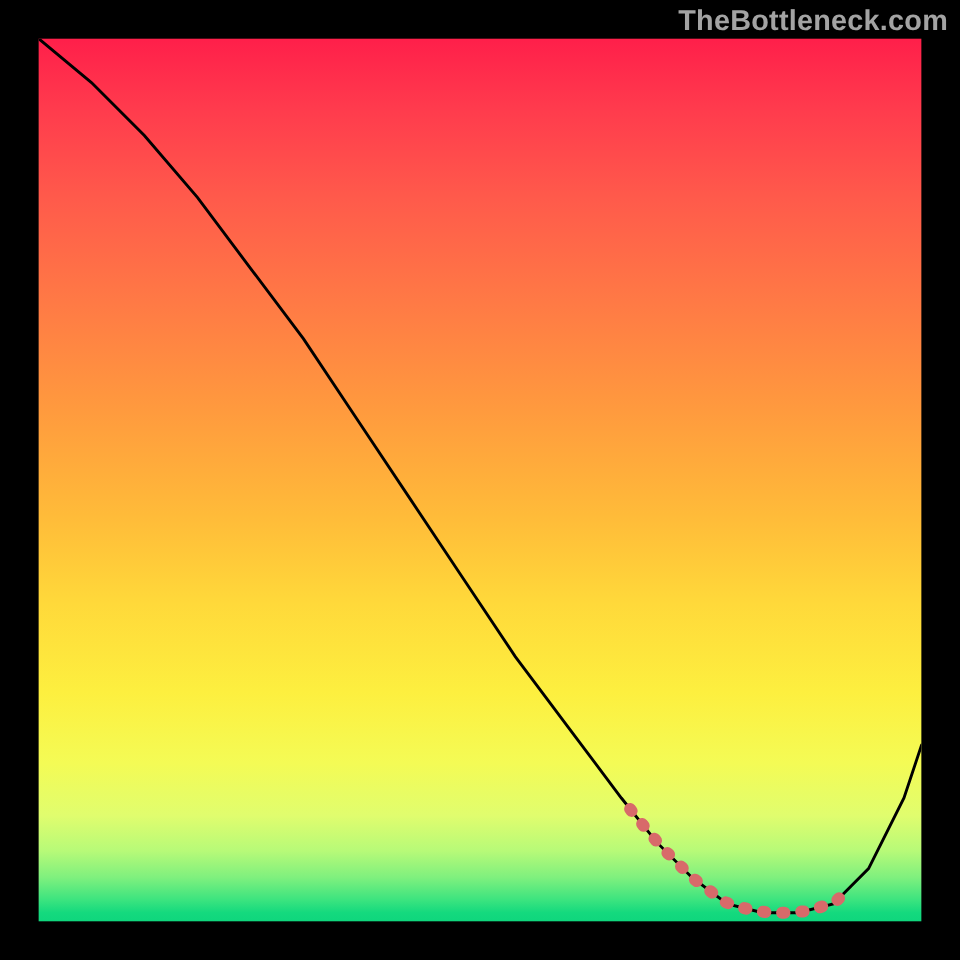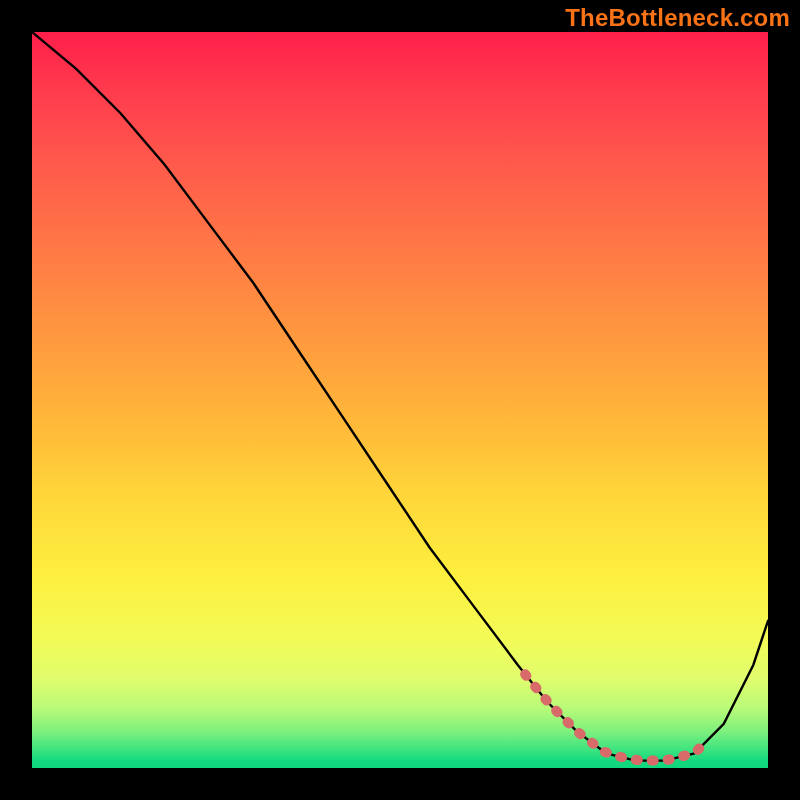--- a/index.html
+++ b/index.html
@@ -14,21 +14,21 @@
   .frame {
     position: relative;
     width: 800px;
     height: 800px;
     background: #000;
   }
   .watermark {
     position: absolute;
     top: 4px;
     right: 10px;
-    color: #f97316;
+    color: #a3a3a3;
     font-size: 24px;
     font-weight: 600;
     letter-spacing: 0.2px;
     z-index: 20;
   }
   .plot {
     position: absolute;
     left: 32px;
     top: 32px;
     width: 736px;

